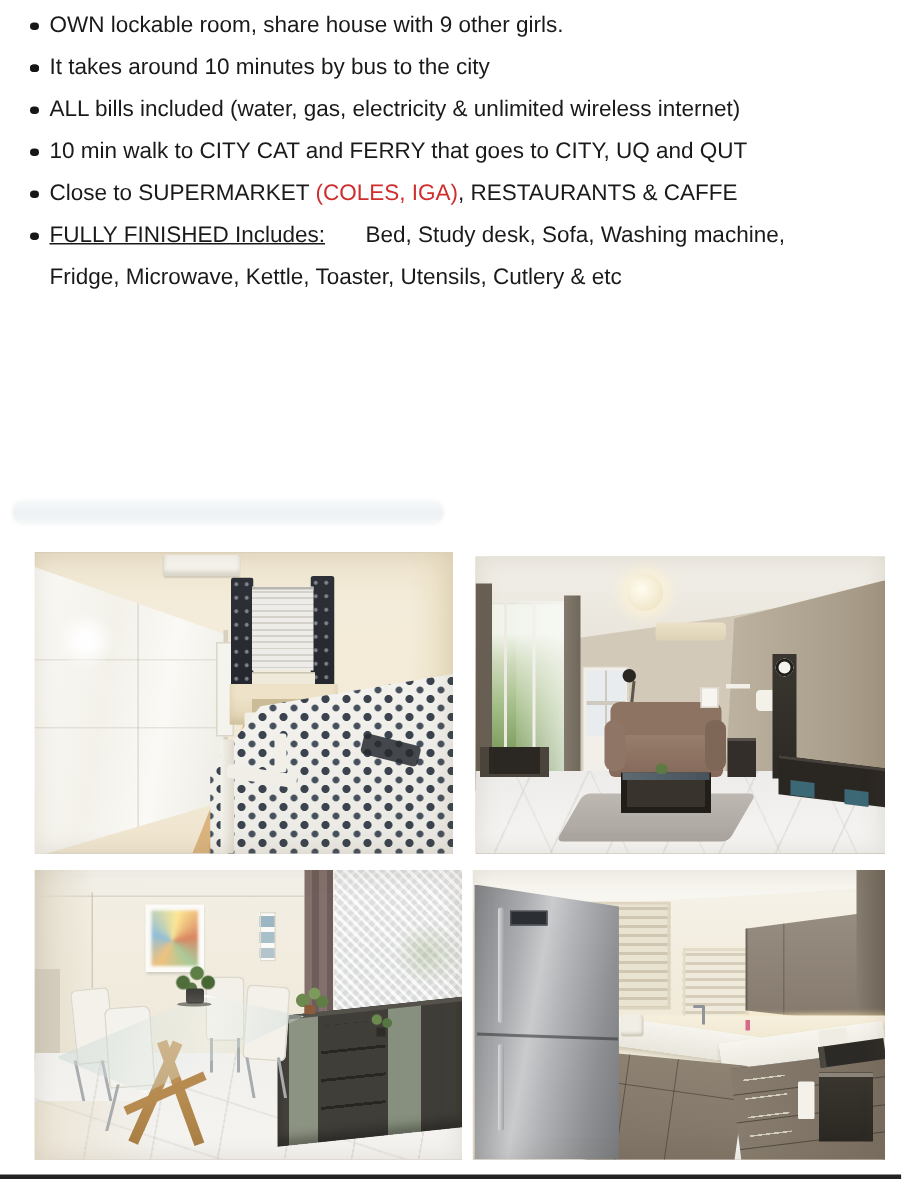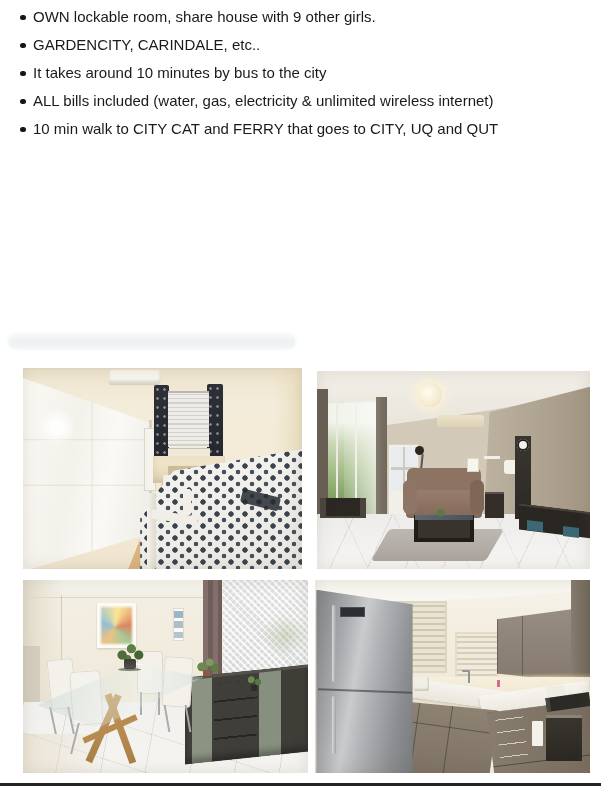--- a/index.html
+++ b/index.html
@@ -30,24 +30,26 @@
   .bottom-bar{position:absolute;left:0;top:783px;width:601px;height:3px;background:#232323;}
 </style>
 </head>
 <body>
 
 <div class="page">
 
 
   <ul class="bullets">
     <li><span>OWN lockable room, share house with 9 other girls.</span></li>
-    <li><span class="ln">GARDENCITY, CARINDALE, etc..</span></li>
+    <li></li>
     <li><span>It takes around 10 minutes by bus to the city</span></li>
     <li><span>ALL bills included (water, gas, electricity &amp; unlimited wireless internet)</span></li>
     <li><span>10 min walk to CITY CAT and FERRY that goes to CITY, UQ and QUT</span></li>
+    <li><span>Close to SUPERMARKET </span><span class="red">(COLES, IGA)</span><span>, RESTAURANTS &amp; CAFFE</span></li>
+    <li><span class="u">FULLY FINISHED Includes:</span><span class="tab"></span><span>Bed, Study desk, Sofa, Washing machine,</span><span class="ln">Fridge, Microwave, Kettle, Toaster, Utensils, Cutlery &amp; etc</span></li>
   </ul>
 
   <div class="smudge"></div>
 
   <div class="ph" id="photo1" title="Bedroom photo: white wardrobe, study desk, single bed with black and white duvet">
     <i style="left:31%;top:1%;width:18%;height:7%;background:#f7f5ef;border-radius:2px;box-shadow:0 1px 1px rgba(0,0,0,.12),inset 0 -3px 3px rgba(210,205,190,.8);"></i>
     <i style="right:0;top:0;width:10%;height:100%;background:linear-gradient(90deg,rgba(233,222,198,0),#eadfc2);"></i>
     <i style="left:32%;top:42%;width:36%;height:58%;clip-path:polygon(16% 100%,62% 0,100% 0,100% 26%,50% 100%);background:repeating-linear-gradient(96deg,#dab37e 0 9px,#cda566 9px 18px,#d5ad74 18px 30px);"></i>
     <i style="left:-2%;top:4%;width:48%;height:98%;clip-path:polygon(0 0,100% 24%,100% 80%,0 100%);background:radial-gradient(circle at 30% 26%,rgba(255,255,255,.95) 0 3%,rgba(255,255,255,0) 11%),linear-gradient(to right,rgba(180,173,158,0) 55.5%,rgba(180,173,158,.55) 56%,rgba(180,173,158,0) 56.5%),linear-gradient(to bottom,rgba(190,184,168,0) 32%,rgba(190,184,168,.4) 32.4%,rgba(190,184,168,0) 32.8%,rgba(190,184,168,0) 55%,rgba(190,184,168,.4) 55.4%,rgba(190,184,168,0) 55.8%),linear-gradient(100deg,#fbfaf6 0%,#f3f1ea 40%,#faf9f5 65%,#eceae2 100%);"></i>
     <i style="left:45.2%;top:26%;width:1%;height:56%;background:#d8d1c2;"></i>

